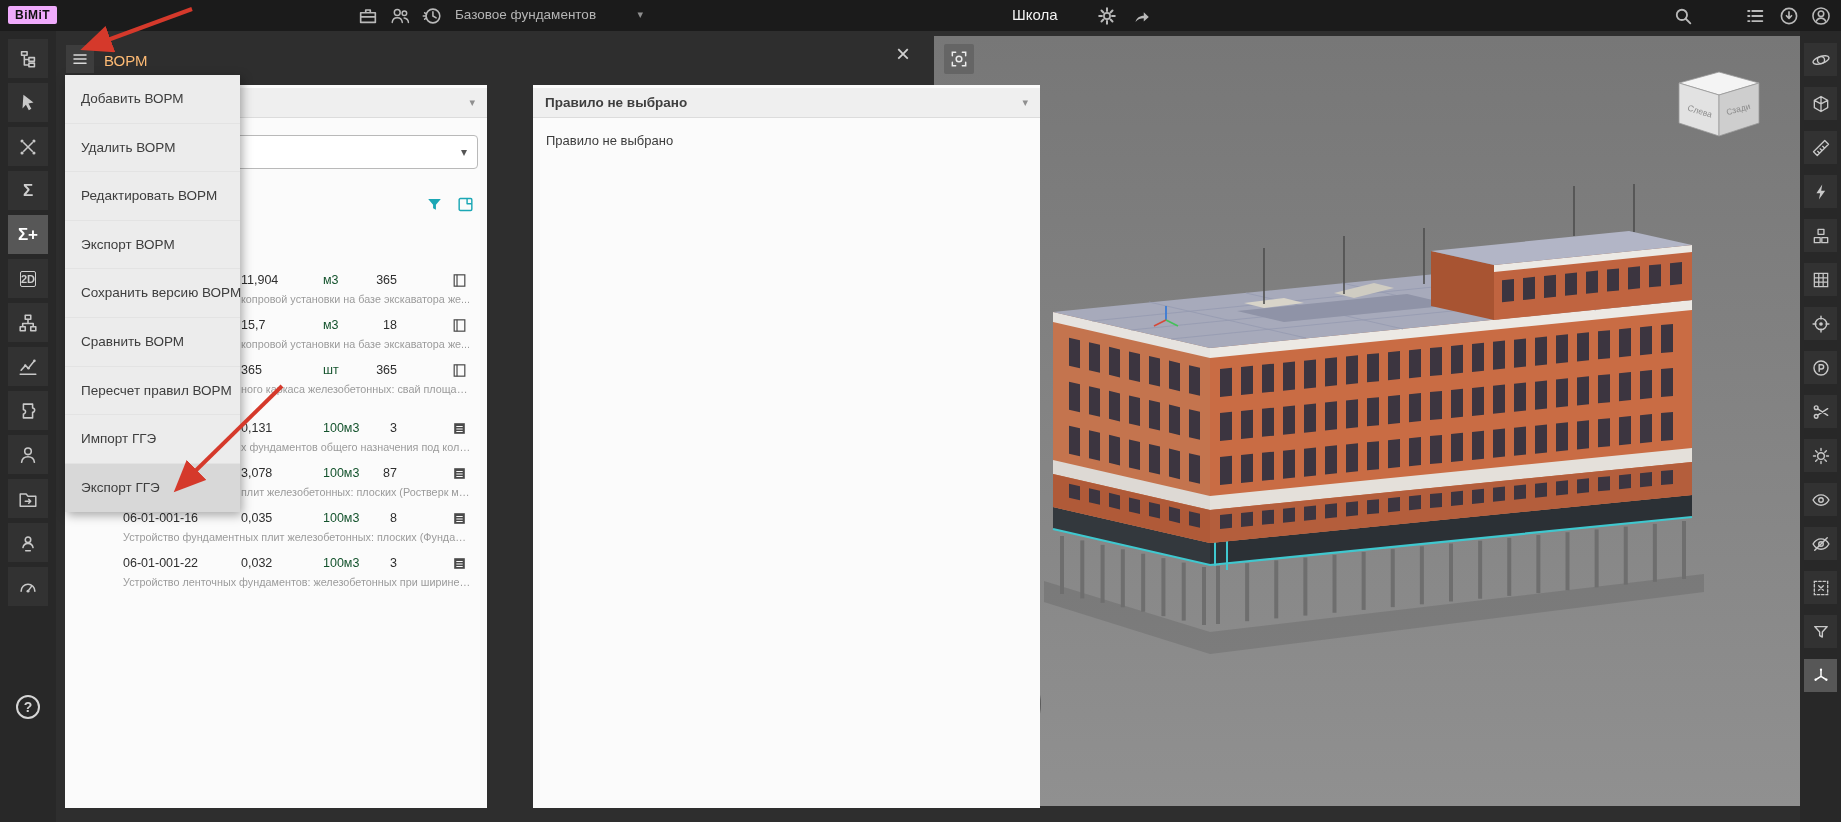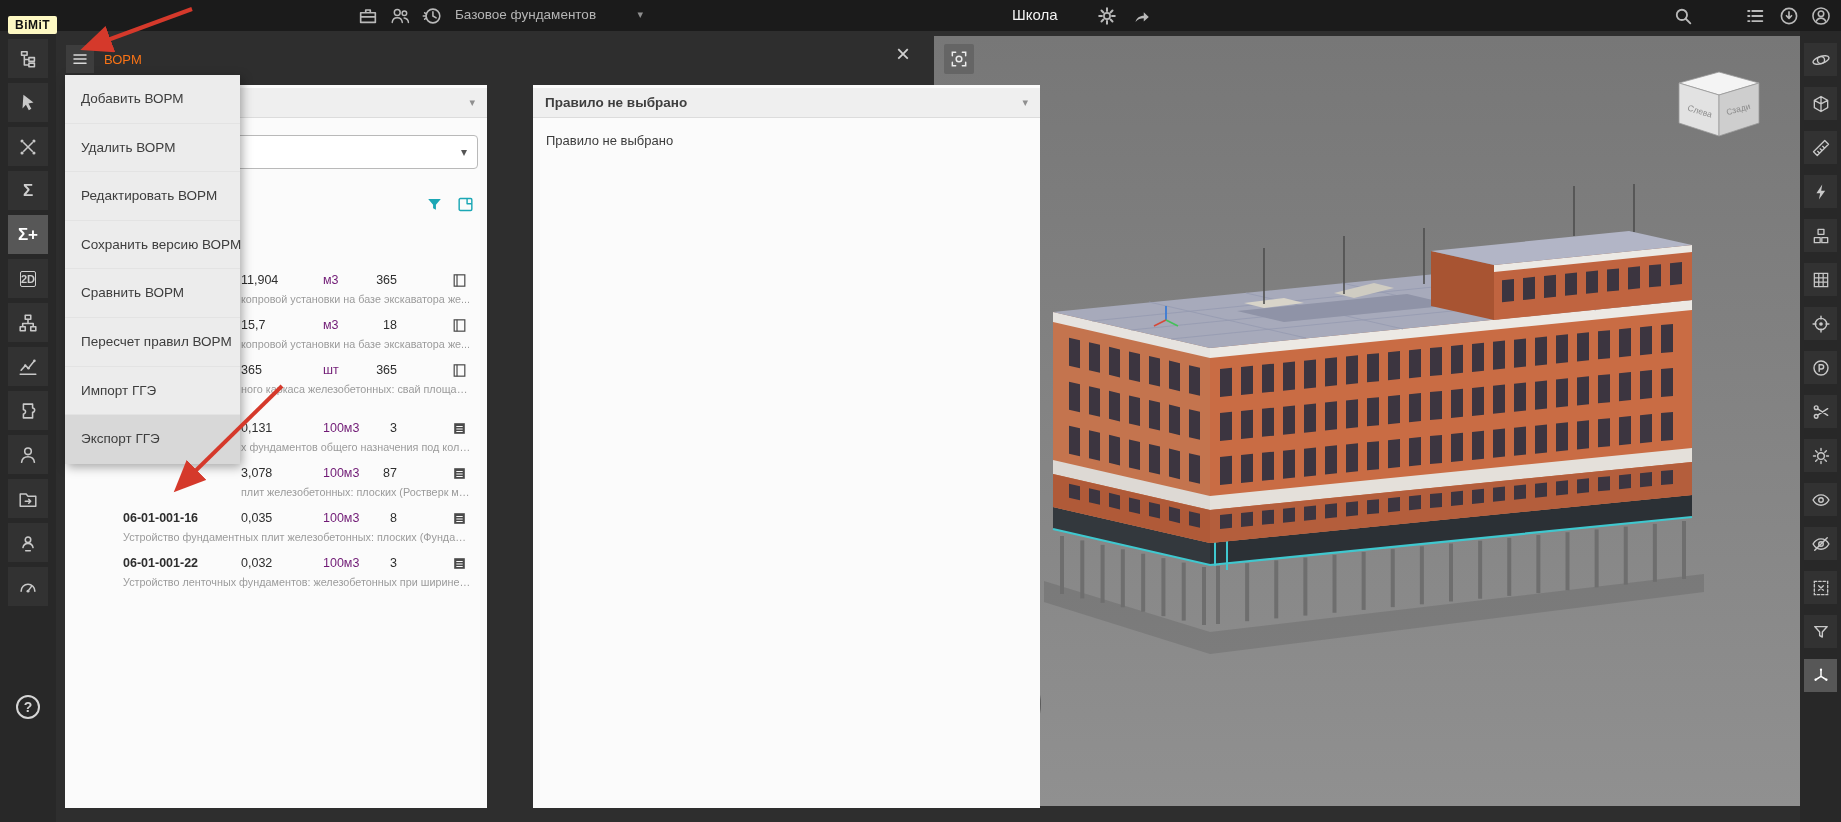--- a/index.html
+++ b/index.html
@@ -1,21 +1,21 @@
 <!DOCTYPE html>
 <html><head>
 <meta charset="utf-8">
 <style>
 *{margin:0;padding:0;box-sizing:border-box}
 html,body{width:1841px;height:822px}
 body{font-family:"Liberation Sans","DejaVu Sans",sans-serif;background:#2e2e2e;overflow:hidden;position:relative}
 .svgi{display:block}
 
 .topbar{position:absolute;left:0;top:0;right:0;height:31px;background:#1b1b1b;z-index:10}
-.logo{position:absolute;left:8px;top:16px;background:#fef9c3;color:#111;font-weight:bold;font-size:12px;padding:2px 7px;border-radius:2px;letter-spacing:.5px}
+.logo{position:absolute;left:8px;top:6px;background:#f0abfc;color:#111;font-weight:bold;font-size:12px;padding:2px 7px;border-radius:2px;letter-spacing:.5px}
 .tb-ic{position:absolute;top:5px;width:22px;height:22px;color:#b9b9b9;cursor:pointer}
 .tb-ic .svgi{width:100%;height:100%}
 .ws{position:absolute;left:455px;top:7px;width:188px;color:#b5b5b5;font-size:13.5px;display:flex;align-items:center;justify-content:space-between;cursor:pointer}
 .caret{color:#8f8f8f;font-size:11px;line-height:1}
 .title{position:absolute;left:1012px;top:6px;color:#f2f2f2;font-size:15px}
 
 .left-toolbar{position:absolute;left:0;top:31px;bottom:0;width:56px;background:#282828;z-index:9;display:flex;flex-direction:column;align-items:center;padding-top:8px;gap:5px}
 .tool{width:40px;height:39px;background:#323232;color:#c8c8c8;display:flex;align-items:center;justify-content:center;cursor:pointer;flex:0 0 auto}
 .tool .svgi{width:22px;height:22px}
 .tool.txt{font-size:17px;font-weight:bold;color:#cfcfcf}
@@ -27,37 +27,37 @@
 .right-toolbar .tool{width:33px;height:33px}
 .right-toolbar .tool .svgi{width:20px;height:20px}
 
 .viewport{position:absolute;left:934px;top:36px;width:866px;height:770px}
 .vp-svg{position:absolute;left:0;top:0}
 .vp-focus{position:absolute;left:10px;top:8px;width:30px;height:30px;background:#656565;color:#ececec;display:flex;align-items:center;justify-content:center;border-radius:2px;cursor:pointer;z-index:3}
 .vp-focus .svgi{width:20px;height:20px}
 
 .hamburger{position:absolute;left:66px;top:45px;width:28px;height:28px;background:#3d3d3d;border:none;color:#d9d9d9;z-index:60;display:flex;align-items:center;justify-content:center;cursor:pointer}
 .hamburger .svgi{width:18px;height:18px}
-.vorm-title{position:absolute;left:104px;top:52px;color:#f97316;font-size:13px;z-index:11}
+.vorm-title{position:absolute;left:104px;top:52px;color:#fdba74;font-size:15px;z-index:11}
 .vorm-close{position:absolute;left:896px;top:42px;color:#cfcfcf;font-size:24px;line-height:24px;z-index:11;cursor:pointer}
 .panel{position:absolute;top:85px;bottom:14px;background:#fbfbfb;z-index:8}
 .p1{left:65px;width:422px}
 .p2{left:533px;width:507px}
 .p1-header,.p2-header{position:absolute;left:0;right:0;top:3px;height:30px;background:#efefef;border-bottom:1px solid #dcdcdc;display:flex;align-items:center;justify-content:space-between;padding:0 12px;font-size:13.5px;font-weight:bold;color:#3f3f3f;cursor:pointer}
 .p2-body{position:absolute;top:48px;left:13px;font-size:13px;color:#3c3c3c}
 .combo{position:absolute;left:15px;right:9px;top:50px;height:34px;border:1px solid #b9b9b9;border-radius:4px;background:#fff;display:flex;align-items:center;justify-content:flex-end;padding-right:10px;cursor:pointer}
 .filter-row{position:absolute;top:110px;right:12px;display:flex;gap:12px;color:#1ba7b5}
 .f-ic{width:19px;height:19px;cursor:pointer}
 .f-ic .svgi{width:100%;height:100%}
 .rows{position:absolute;top:185px;left:0;right:0}
 .vrow{position:relative;height:45px}
 .vrow.gap{margin-top:13px}
-.c-code{position:absolute;left:58px;top:3px;font-size:12.5px;font-weight:bold;color:#2e2e2e}
+.c-code{position:absolute;left:58px;top:3px;font-size:12.5px;font-weight:normal;color:#2e2e2e}
 .c-qty{position:absolute;left:176px;top:3px;font-size:12.5px;color:#2e2e2e}
-.c-unit{position:absolute;left:258px;top:3px;font-size:12.5px;color:#701a75}
+.c-unit{position:absolute;left:258px;top:3px;font-size:12.5px;color:#14532d}
 .c-count{position:absolute;left:296px;width:36px;top:3px;text-align:right;font-size:12.5px;color:#2e2e2e}
 .row-ic{position:absolute;left:386px;top:2px;width:17px;height:17px;color:#4a4a4a;cursor:pointer}
 .c-desc{position:absolute;left:58px;top:23px;right:14px;font-size:10.8px;color:#9b9b9b;white-space:nowrap;overflow:hidden;text-overflow:ellipsis}
 .c-desc.covered{left:176px}
 
 .menu{position:absolute;left:65px;top:75px;width:175px;background:#ececec;z-index:50;box-shadow:2px 3px 10px rgba(0,0,0,.35)}
 .menu-item{height:48.6px;line-height:48.6px;padding-left:16px;font-size:13.5px;color:#3d3d3d;border-bottom:1px solid #e3e3e3;white-space:nowrap;cursor:pointer}
 .menu-item:last-child{border-bottom:none}
 .menu-item.hl{background:#d8d8d8}
 
@@ -845,20 +845,21 @@
     <span>Правило не выбрано</span>
     <span class="caret">▾</span>
   </div>
   <div class="p2-body">Правило не выбрано</div>
 </section>
 
 <nav class="menu">
     <div class="menu-item">Добавить ВОРМ</div>
     <div class="menu-item">Удалить ВОРМ</div>
     <div class="menu-item">Редактировать ВОРМ</div>
+    <div class="menu-item">Экспорт ВОРМ</div>
     <div class="menu-item">Сохранить версию ВОРМ</div>
     <div class="menu-item">Сравнить ВОРМ</div>
     <div class="menu-item">Пересчет правил ВОРМ</div>
     <div class="menu-item">Импорт ГГЭ</div>
     <div class="menu-item hl">Экспорт ГГЭ</div>
   </nav>
 
 <svg class="arrows" width="1841" height="822">
   <defs>
     <marker id="ah" markerWidth="9" markerHeight="8" refX="6.5" refY="3.5" orient="auto">

